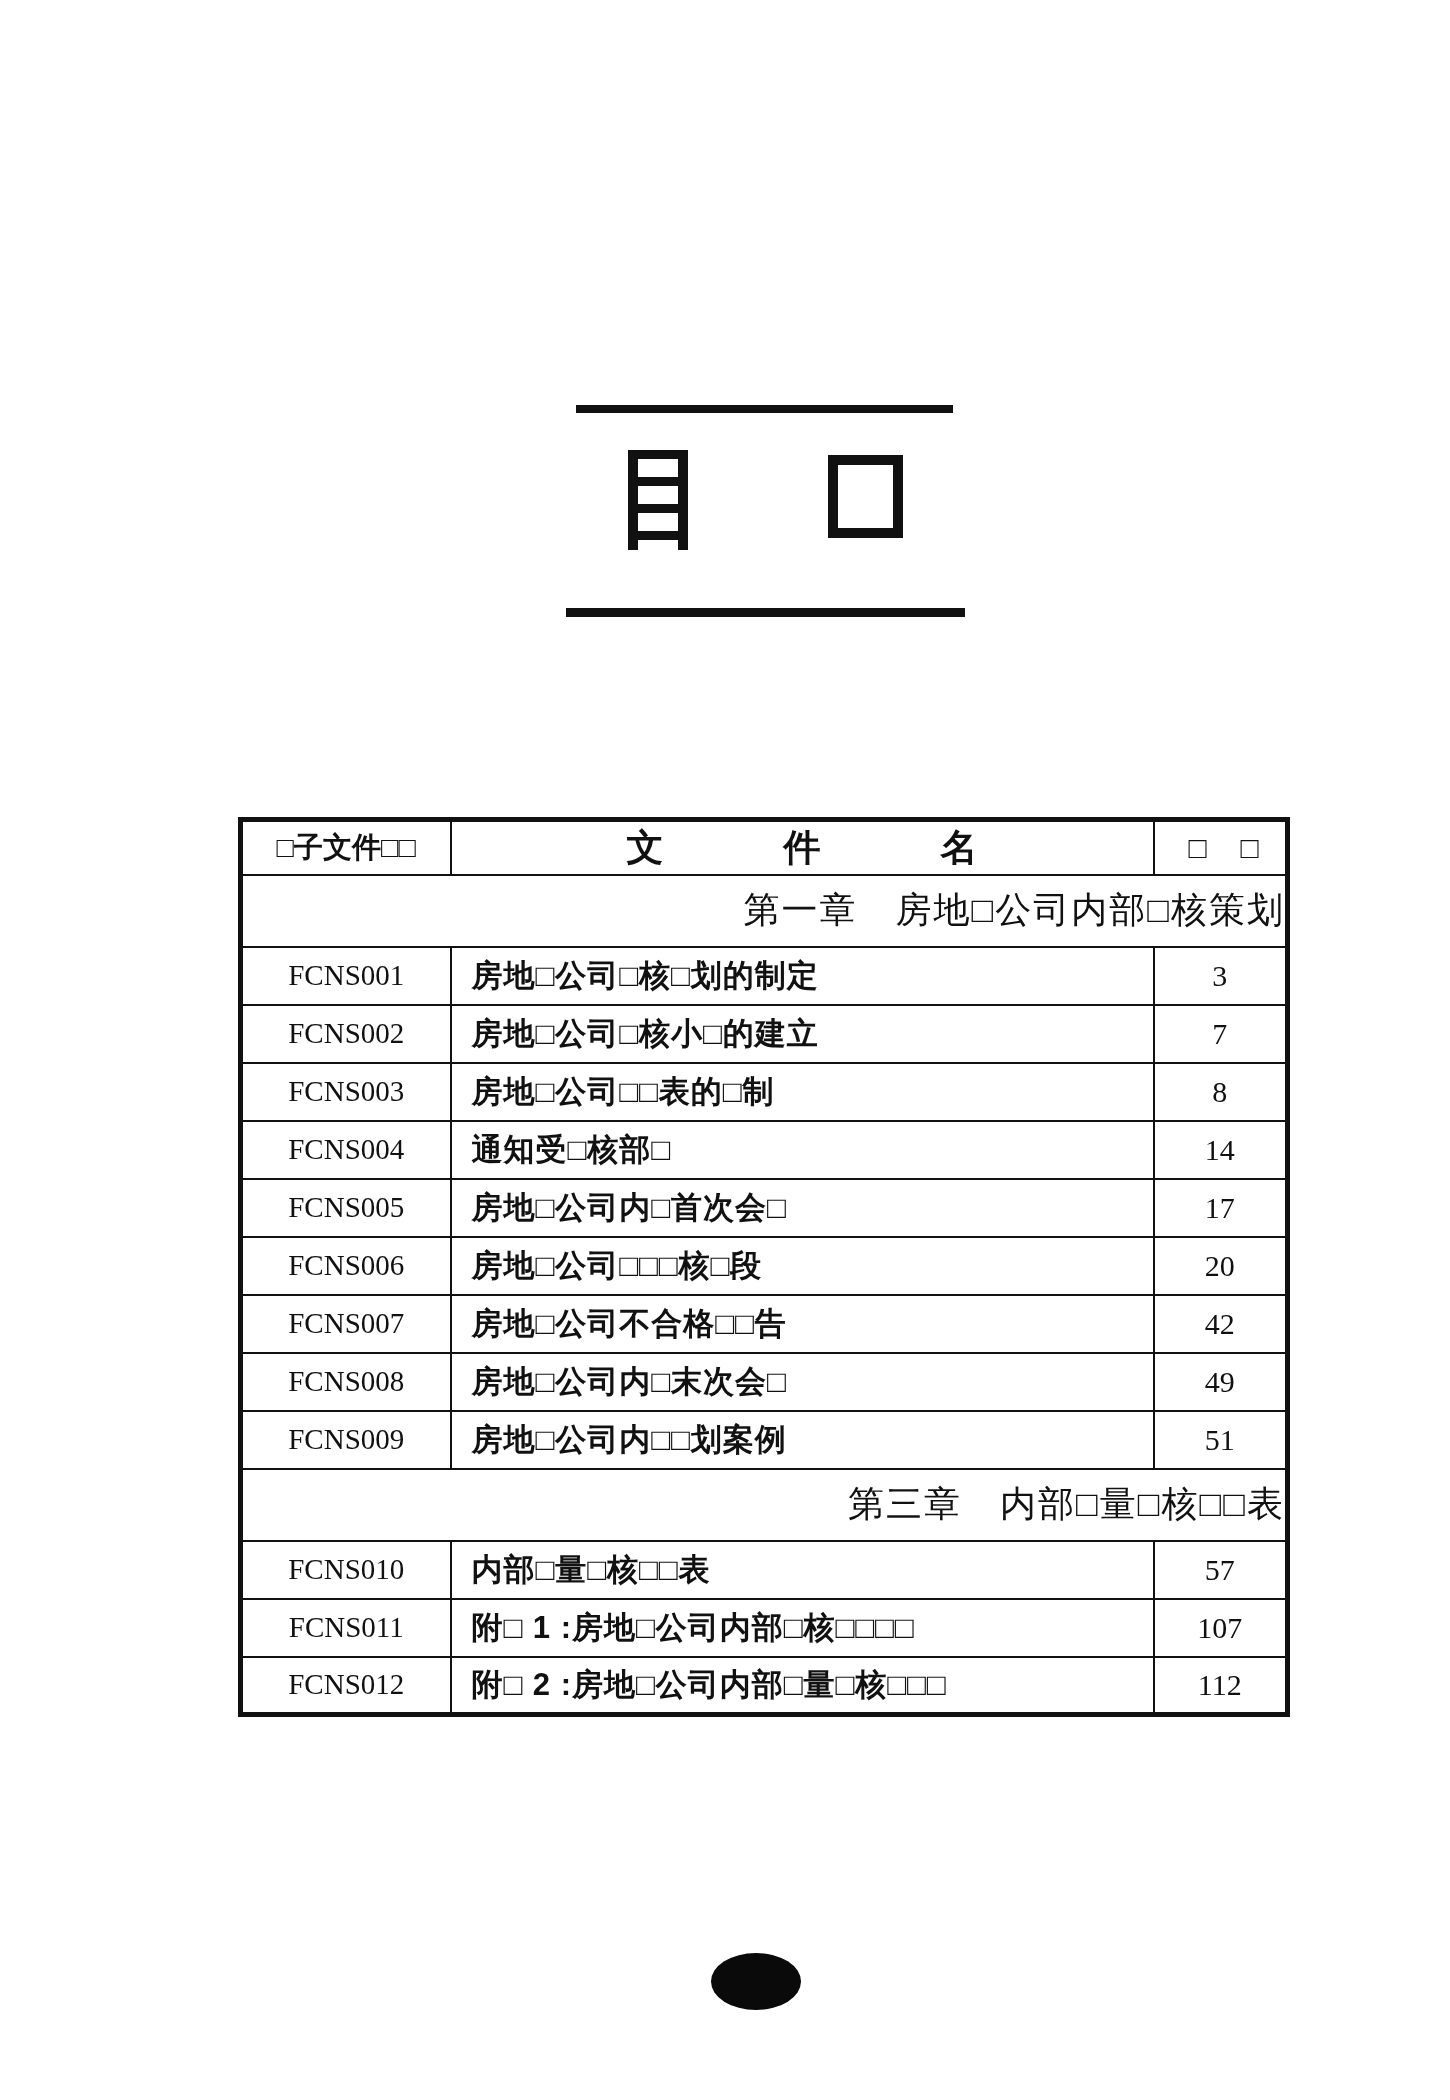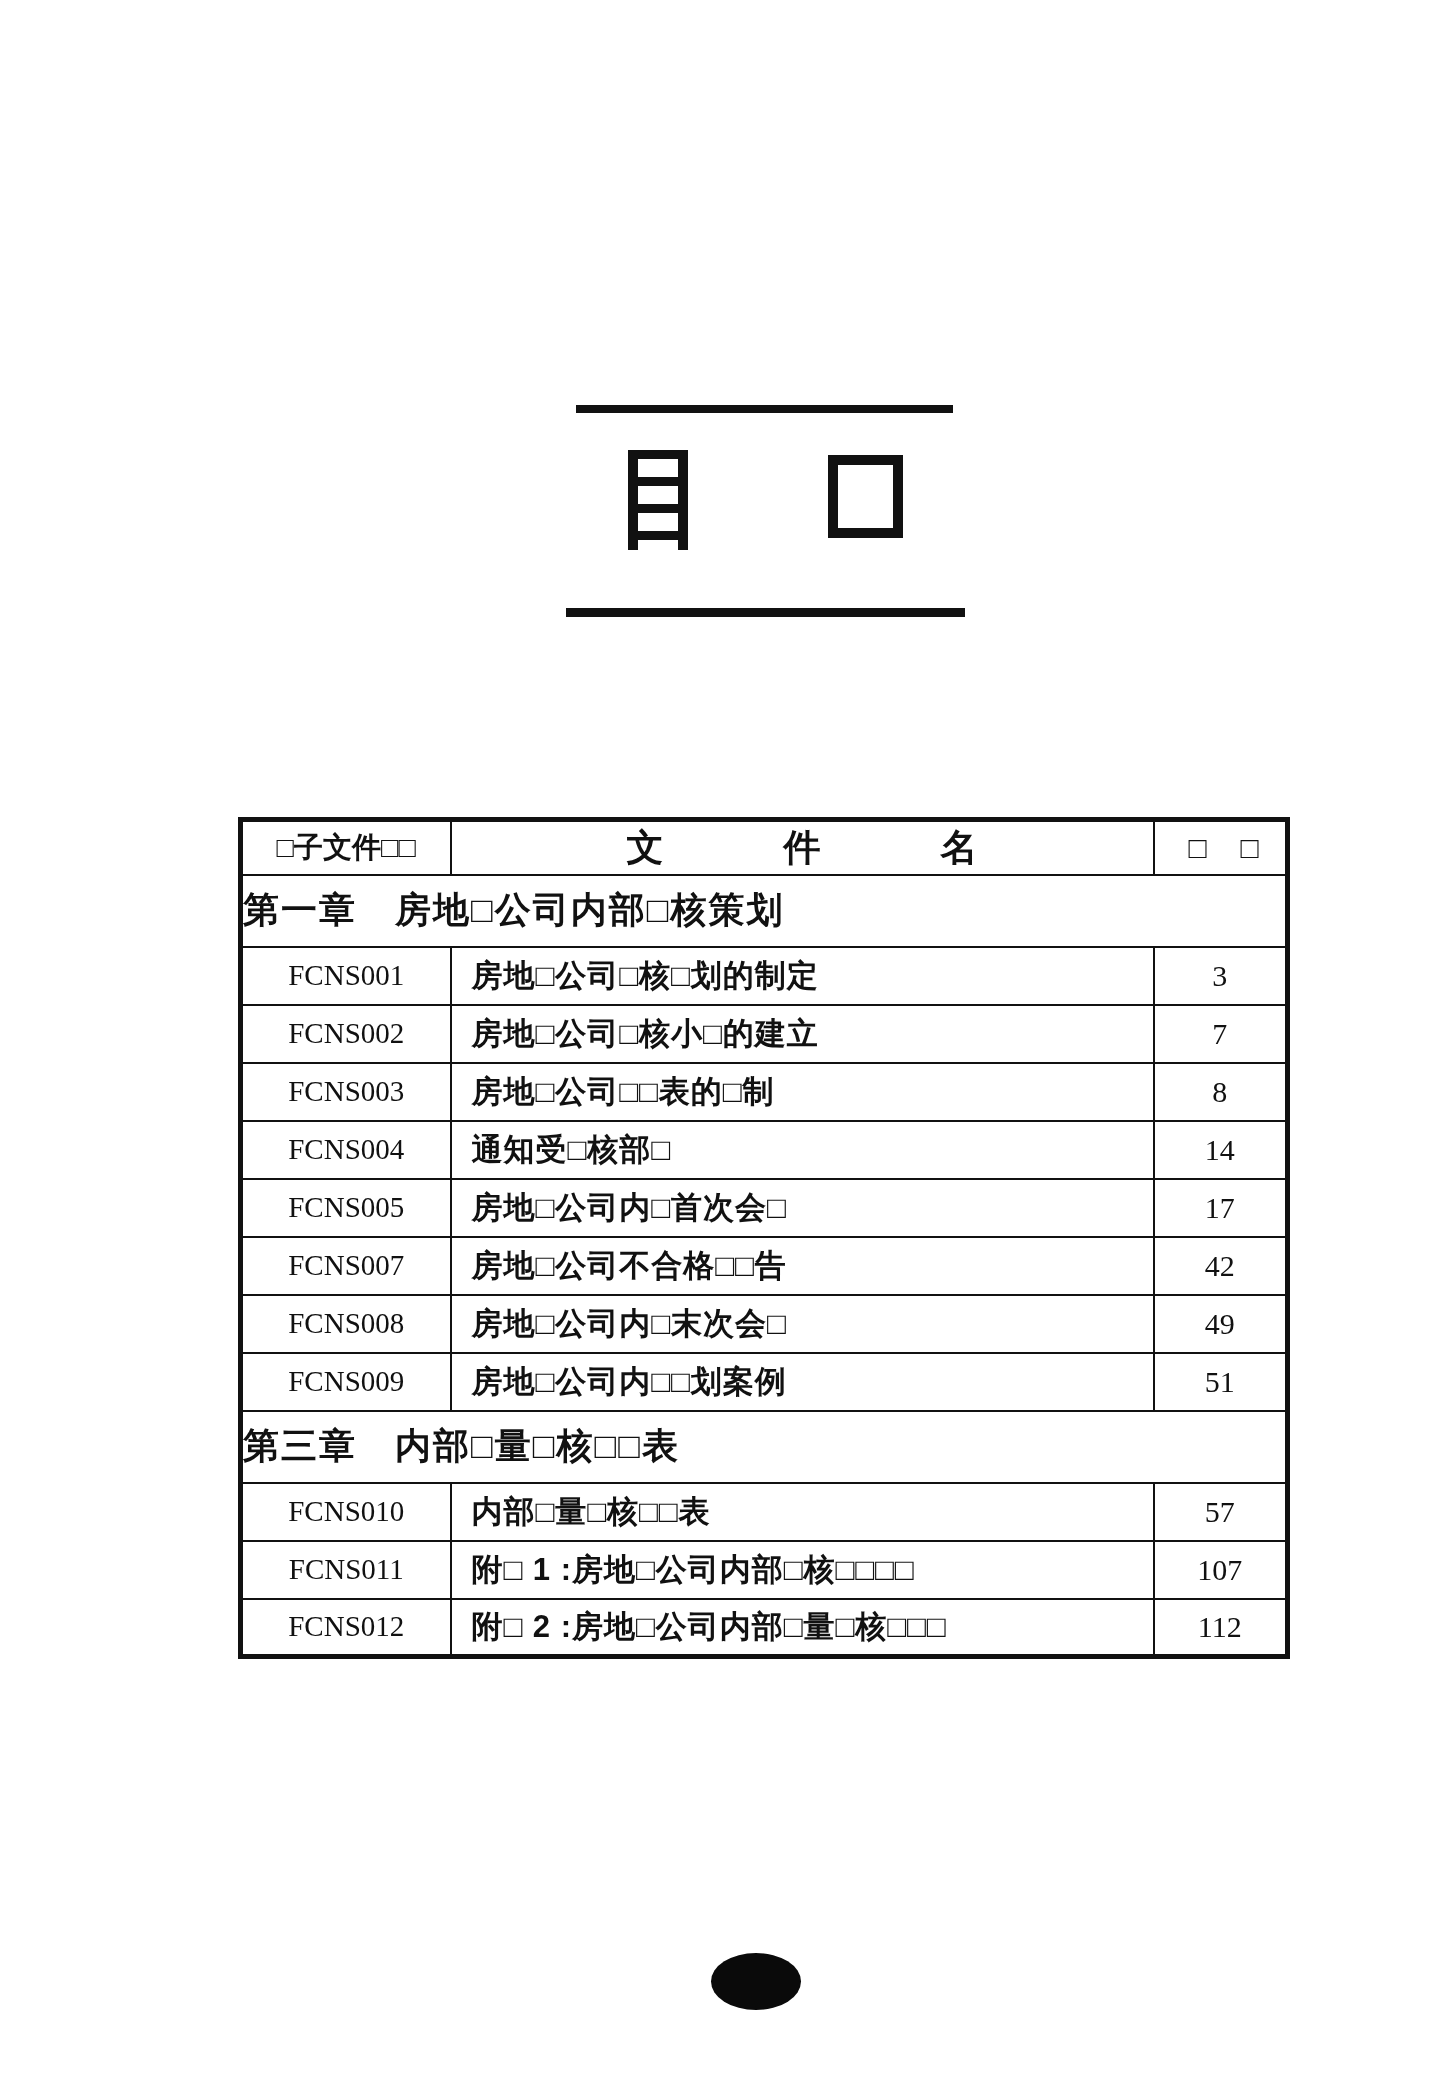--- a/index.html
+++ b/index.html
@@ -74,23 +74,23 @@
     text-indent: 120px;
   }
   .h-page {
     text-align: center;
     font-size: 30px;
     font-weight: bold;
     letter-spacing: 34px;
     text-indent: 34px;
   }
   .chapter-cell {
-    text-align: left;
+    text-align: right;
     font-size: 36px;
-    font-weight: bold;
+    font-weight: normal;
     letter-spacing: 2px;
   }
   .code-cell {
     text-align: center;
     font-family: "Liberation Serif", serif;
     font-size: 29px;
     font-weight: normal;
   }
   .name-cell {
     padding-left: 20px;
@@ -166,20 +166,25 @@
       <td class="name-cell">通知受□核部□</td>
       <td class="page-cell">14</td>
     </tr>
 
     <tr class="doc-row">
       <td class="code-cell">FCNS005</td>
       <td class="name-cell">房地□公司内□首次会□</td>
       <td class="page-cell">17</td>
     </tr>
     <tr class="doc-row">
+      <td class="code-cell">FCNS006</td>
+      <td class="name-cell">房地□公司□□□核□段</td>
+      <td class="page-cell">20</td>
+    </tr>
+    <tr class="doc-row">
       <td class="code-cell">FCNS007</td>
       <td class="name-cell">房地□公司不合格□□告</td>
       <td class="page-cell">42</td>
     </tr>
     <tr class="doc-row">
       <td class="code-cell">FCNS008</td>
       <td class="name-cell">房地□公司内□末次会□</td>
       <td class="page-cell">49</td>
     </tr>
     <tr class="doc-row">

